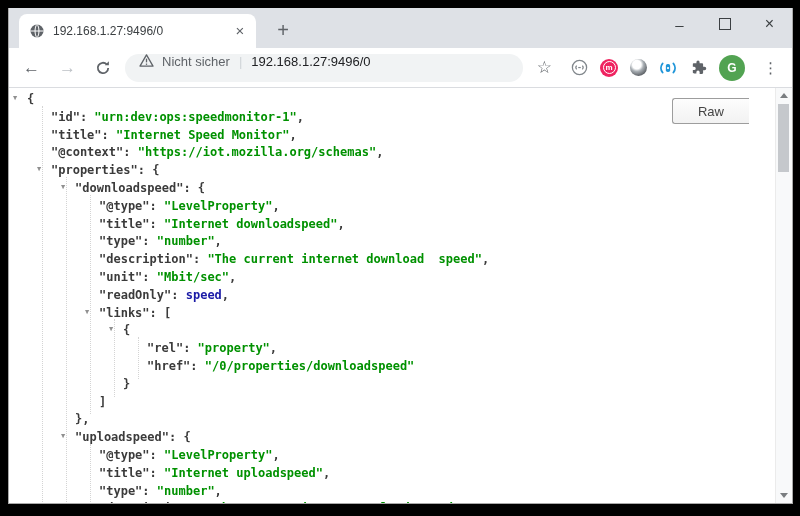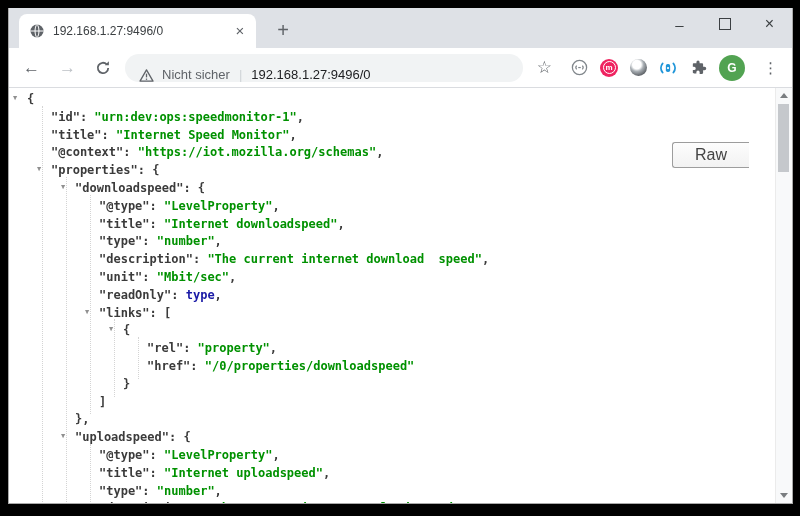--- a/index.html
+++ b/index.html
@@ -34,21 +34,21 @@
   .toolbar{
     position:absolute;left:0;top:40px;right:0;height:40px;background:#fff;
     border-bottom:1px solid #dadce0;box-sizing:border-box;
     display:flex;align-items:center;padding:0 10px 0 14px;
   }
   .nav{font-size:17px;color:#5f6368;margin-right:19px;line-height:1;}
   .nav.disabled{color:#bdc1c6;}
   .nav.reload{margin-right:14px;display:flex;}
   .addrpill{
     flex:1;height:28px;background:#f1f3f4;border-radius:14px;
-    display:flex;align-items:flex-end;padding:0 14px;margin-right:14px;min-width:0;
+    display:flex;align-items:flex-start;padding:0 14px;margin-right:14px;min-width:0;
   }
   .warn{display:flex;margin-right:8px;}
   .sec-label{font-size:13px;color:#5f6368;white-space:nowrap;}
   .pill-div{color:#d0d3d7;margin:0 9px;font-size:13px;}
   .url{font-size:13px;color:#202124;white-space:nowrap;}
   .tb-icons{display:flex;align-items:center;gap:12px;}
   .star{font-size:17px;color:#5f6368;margin-right:6px;}
   .exticon{width:18px;height:18px;display:flex;align-items:center;justify-content:center;}
   .icon-m{
     width:18px;height:18px;border-radius:50%;background:#ef2360;
@@ -77,22 +77,22 @@
   .jline{position:absolute;left:0;right:0;height:18px;white-space:pre;line-height:17px;box-sizing:border-box;}
   .jk{color:#3b3b3b;}
   .jp{color:#3b3b3b;}
   .js{color:#009100;}
   .jb{color:#1a1aa6;}
   .tri{position:absolute;top:4px;font-size:7px;color:#909090;line-height:1;}
   .guide{position:absolute;width:0;border-left:1px dotted #d4d4d4;}
   
   .segs{position:absolute;top:10px;right:43px;display:flex;}
   .segbtn{
-    font-size:16px;color:#444;border:1px solid #9d9d9d;height:26px;box-sizing:border-box;
-    display:flex;align-items:center;justify-content:center;width:77px;margin-top:44px;
+    font-size:13px;color:#444;border:1px solid #9d9d9d;height:26px;box-sizing:border-box;
+    display:flex;align-items:center;justify-content:center;width:77px;
   }
   .seg-raw{background:linear-gradient(#fdfdfd,#f2f2f2);border-radius:3px 0 0 3px;border-right:none;}
   .seg-parsed{background:linear-gradient(#e6e6e6,#d9d9d9);border-radius:0 3px 3px 0;}
   
   .sb{position:absolute;right:0;top:0;width:17px;height:100%;background:#f8f9fa;border-left:1px solid #ebebeb;box-sizing:border-box;}
   .sb-arrow{position:absolute;left:0;width:100%;height:15px;display:flex;align-items:center;justify-content:center;}
   .sb-arrow.up{top:0;}
   .sb-arrow.down{bottom:0;}
   .tri-up{width:0;height:0;border-left:4px solid transparent;border-right:4px solid transparent;border-bottom:5px solid #7a7d80;}
   .tri-down{width:0;height:0;border-left:4px solid transparent;border-right:4px solid transparent;border-top:5px solid #7a7d80;}
@@ -182,21 +182,21 @@
         <div class="jline" style="top: 56.4px; padding-left: 42px;"><span class="jk">"@context"</span><span class="jp">: </span><span class="js">"https://iot.mozilla.org/schemas"</span><span class="jp">,</span></div>
         <div class="jline" style="top: 74.2px; padding-left: 42px;"><span class="tri" style="left: 28px;">▼</span><span class="jk">"properties"</span><span class="jp">: </span><span class="jp">{</span></div>
         <div class="guide" style="left: 57px; top: 89px; height: 327px;"></div>
         <div class="jline" style="top: 92px; padding-left: 66px;"><span class="tri" style="left: 52px;">▼</span><span class="jk">"downloadspeed"</span><span class="jp">: </span><span class="jp">{</span></div>
         <div class="guide" style="left: 81px; top: 106.8px; height: 219.6px;"></div>
         <div class="jline" style="top: 109.8px; padding-left: 90px;"><span class="jk">"@type"</span><span class="jp">: </span><span class="js">"LevelProperty"</span><span class="jp">,</span></div>
         <div class="jline" style="top: 127.6px; padding-left: 90px;"><span class="jk">"title"</span><span class="jp">: </span><span class="js">"Internet downloadspeed"</span><span class="jp">,</span></div>
         <div class="jline" style="top: 145.4px; padding-left: 90px;"><span class="jk">"type"</span><span class="jp">: </span><span class="js">"number"</span><span class="jp">,</span></div>
         <div class="jline" style="top: 163.2px; padding-left: 90px;"><span class="jk">"description"</span><span class="jp">: </span><span class="js">"The current internet download  speed"</span><span class="jp">,</span></div>
         <div class="jline" style="top: 181px; padding-left: 90px;"><span class="jk">"unit"</span><span class="jp">: </span><span class="js">"Mbit/sec"</span><span class="jp">,</span></div>
-        <div class="jline" style="top: 198.8px; padding-left: 90px;"><span class="jk">"readOnly"</span><span class="jp">: </span><span class="jb">type</span><span class="jp">,</span></div>
+        <div class="jline" style="top: 198.8px; padding-left: 90px;"><span class="jk">"readOnly"</span><span class="jp">: </span><span class="jb">speed</span><span class="jp">,</span></div>
         <div class="jline" style="top: 216.6px; padding-left: 90px;"><span class="tri" style="left: 76px;">▼</span><span class="jk">"links"</span><span class="jp">: </span><span class="jp">[</span></div>
         <div class="guide" style="left: 105px; top: 231.4px; height: 77.2px;"></div>
         <div class="jline" style="top: 234.4px; padding-left: 114px;"><span class="tri" style="left: 100px;">▼</span><span class="jp">{</span></div>
         <div class="guide" style="left: 129px; top: 249.2px; height: 41.6px;"></div>
         <div class="jline" style="top: 252.2px; padding-left: 138px;"><span class="jk">"rel"</span><span class="jp">: </span><span class="js">"property"</span><span class="jp">,</span></div>
         <div class="jline" style="top: 270px; padding-left: 138px;"><span class="jk">"href"</span><span class="jp">: </span><span class="js">"/0/properties/downloadspeed"</span></div>
         <div class="jline" style="top: 287.8px; padding-left: 114px;"><span class="jp">}</span></div>
         <div class="jline" style="top: 305.6px; padding-left: 90px;"><span class="jp">]</span></div>
         <div class="jline" style="top: 323.4px; padding-left: 66px;"><span class="jp">},</span></div>
         <div class="jline" style="top: 341.2px; padding-left: 66px;"><span class="tri" style="left: 52px;">▼</span><span class="jk">"uploadspeed"</span><span class="jp">: </span><span class="jp">{</span></div>

